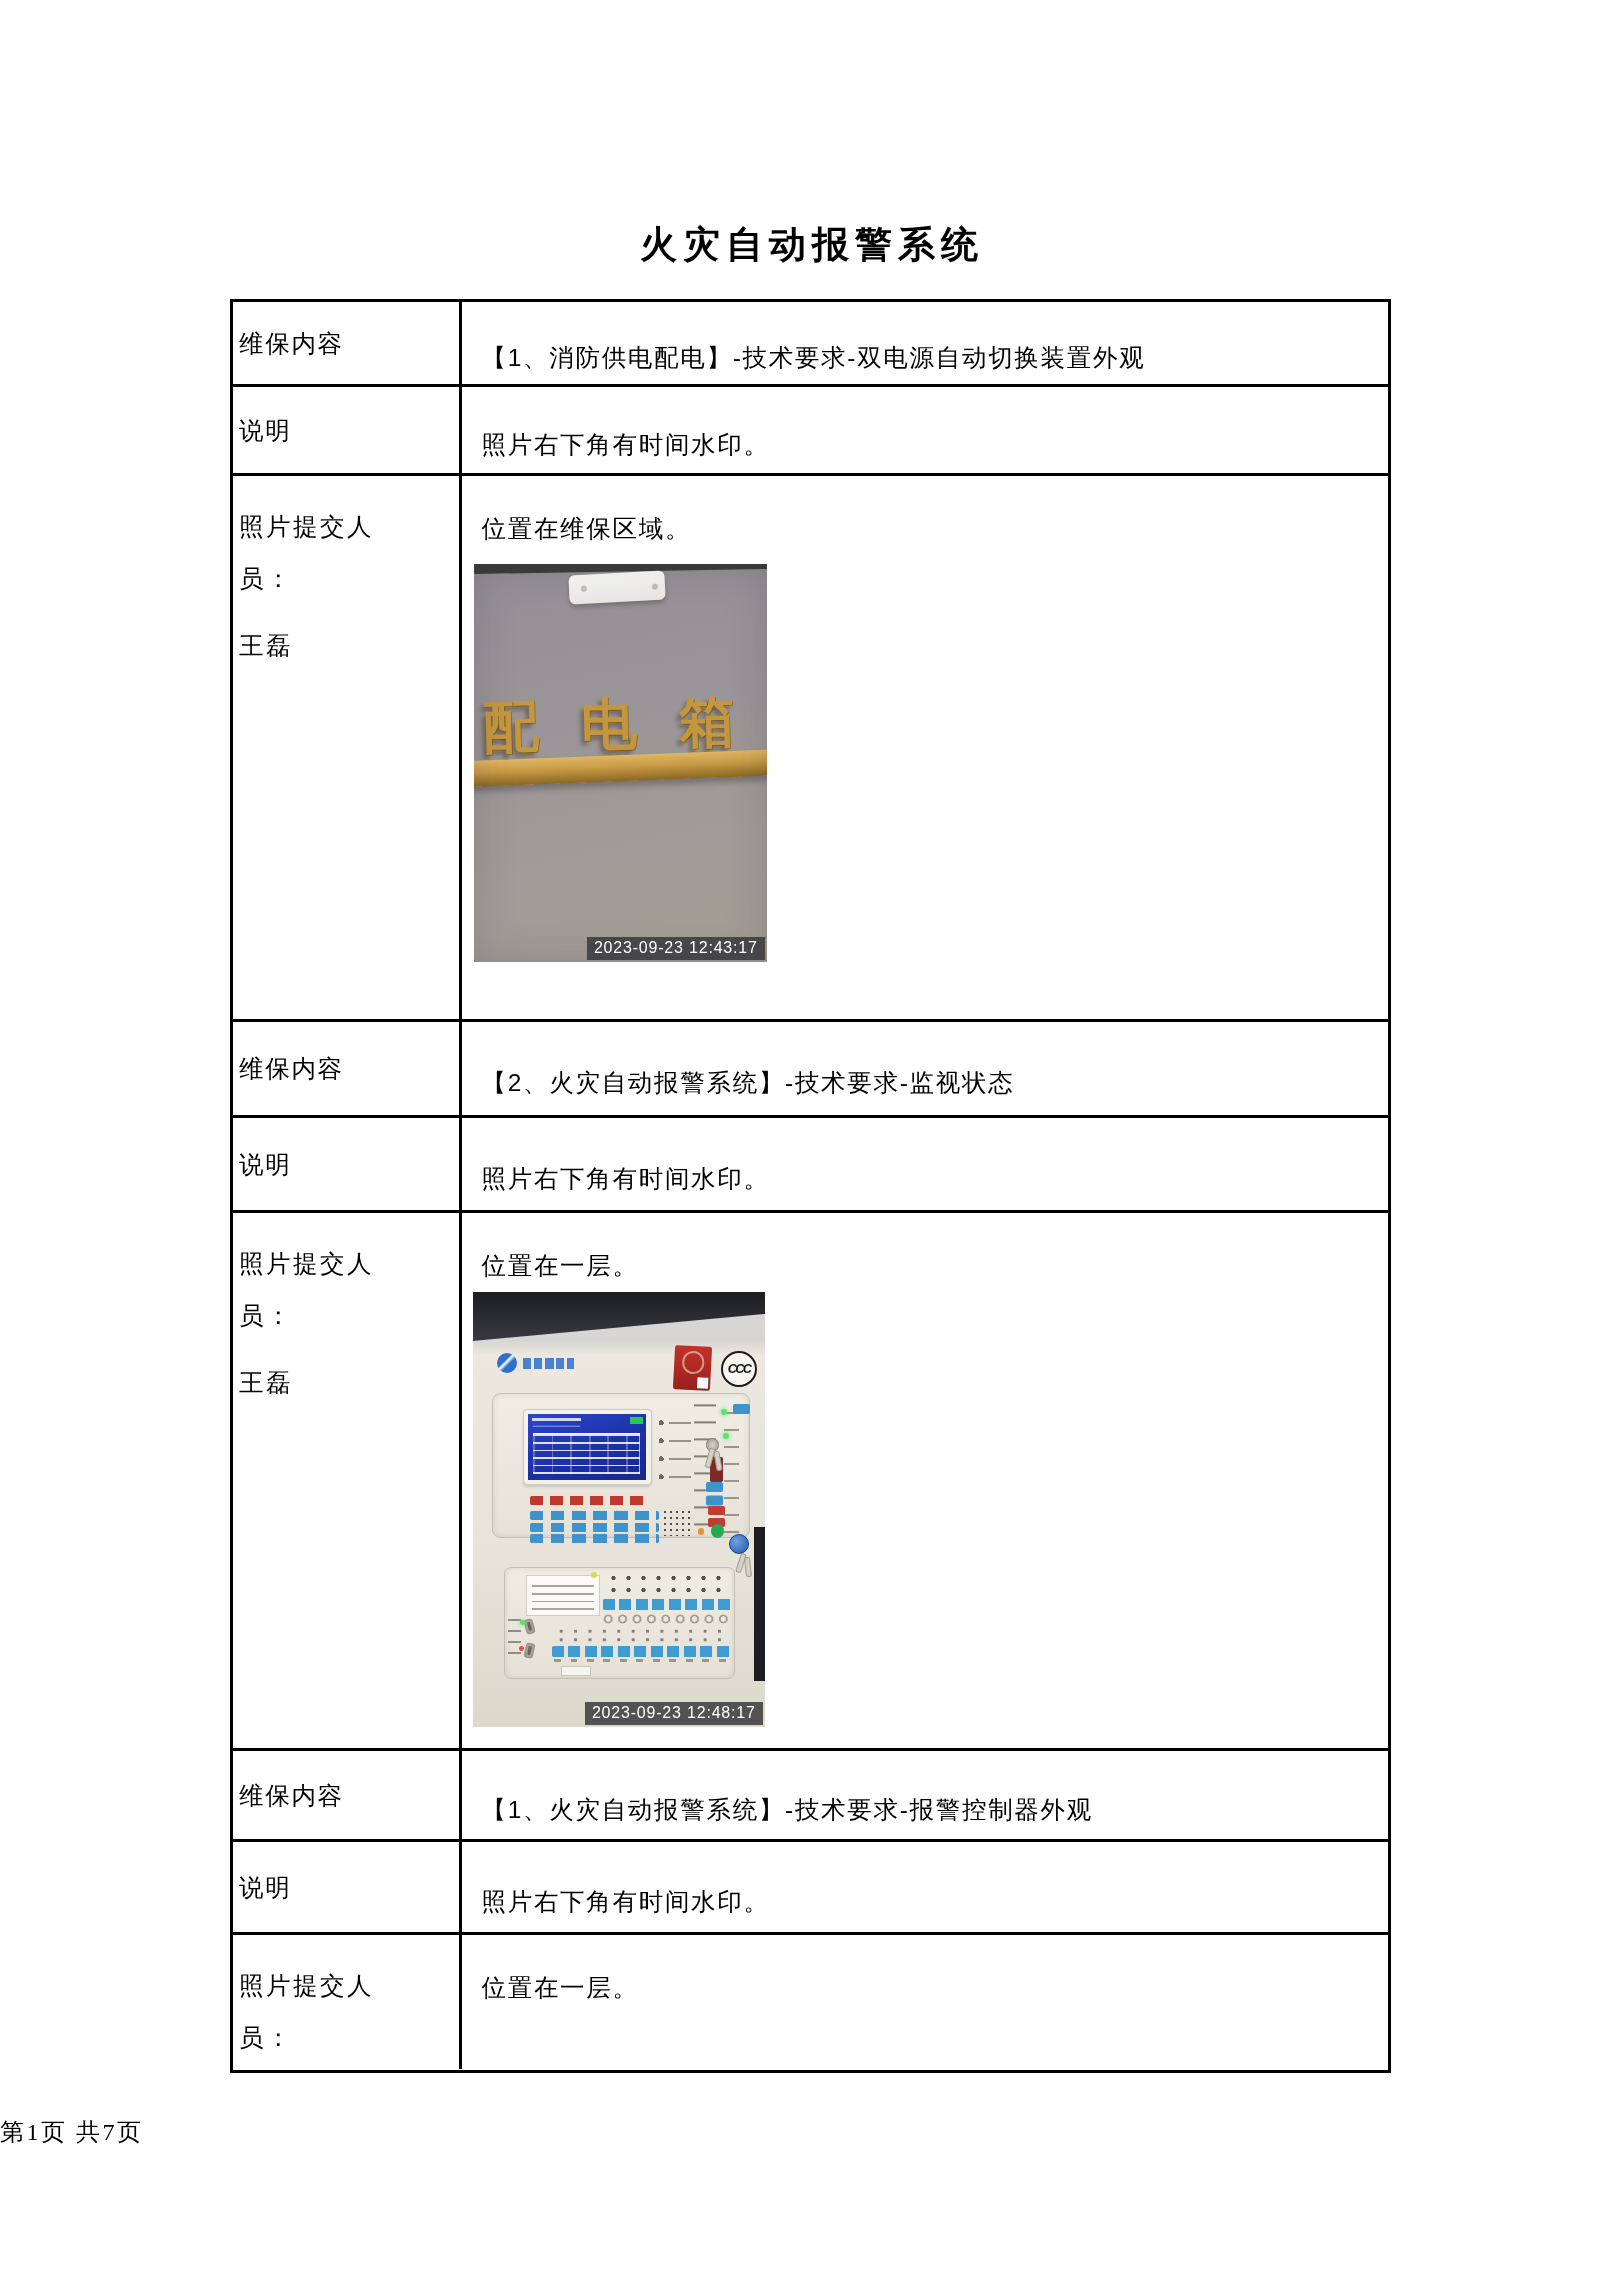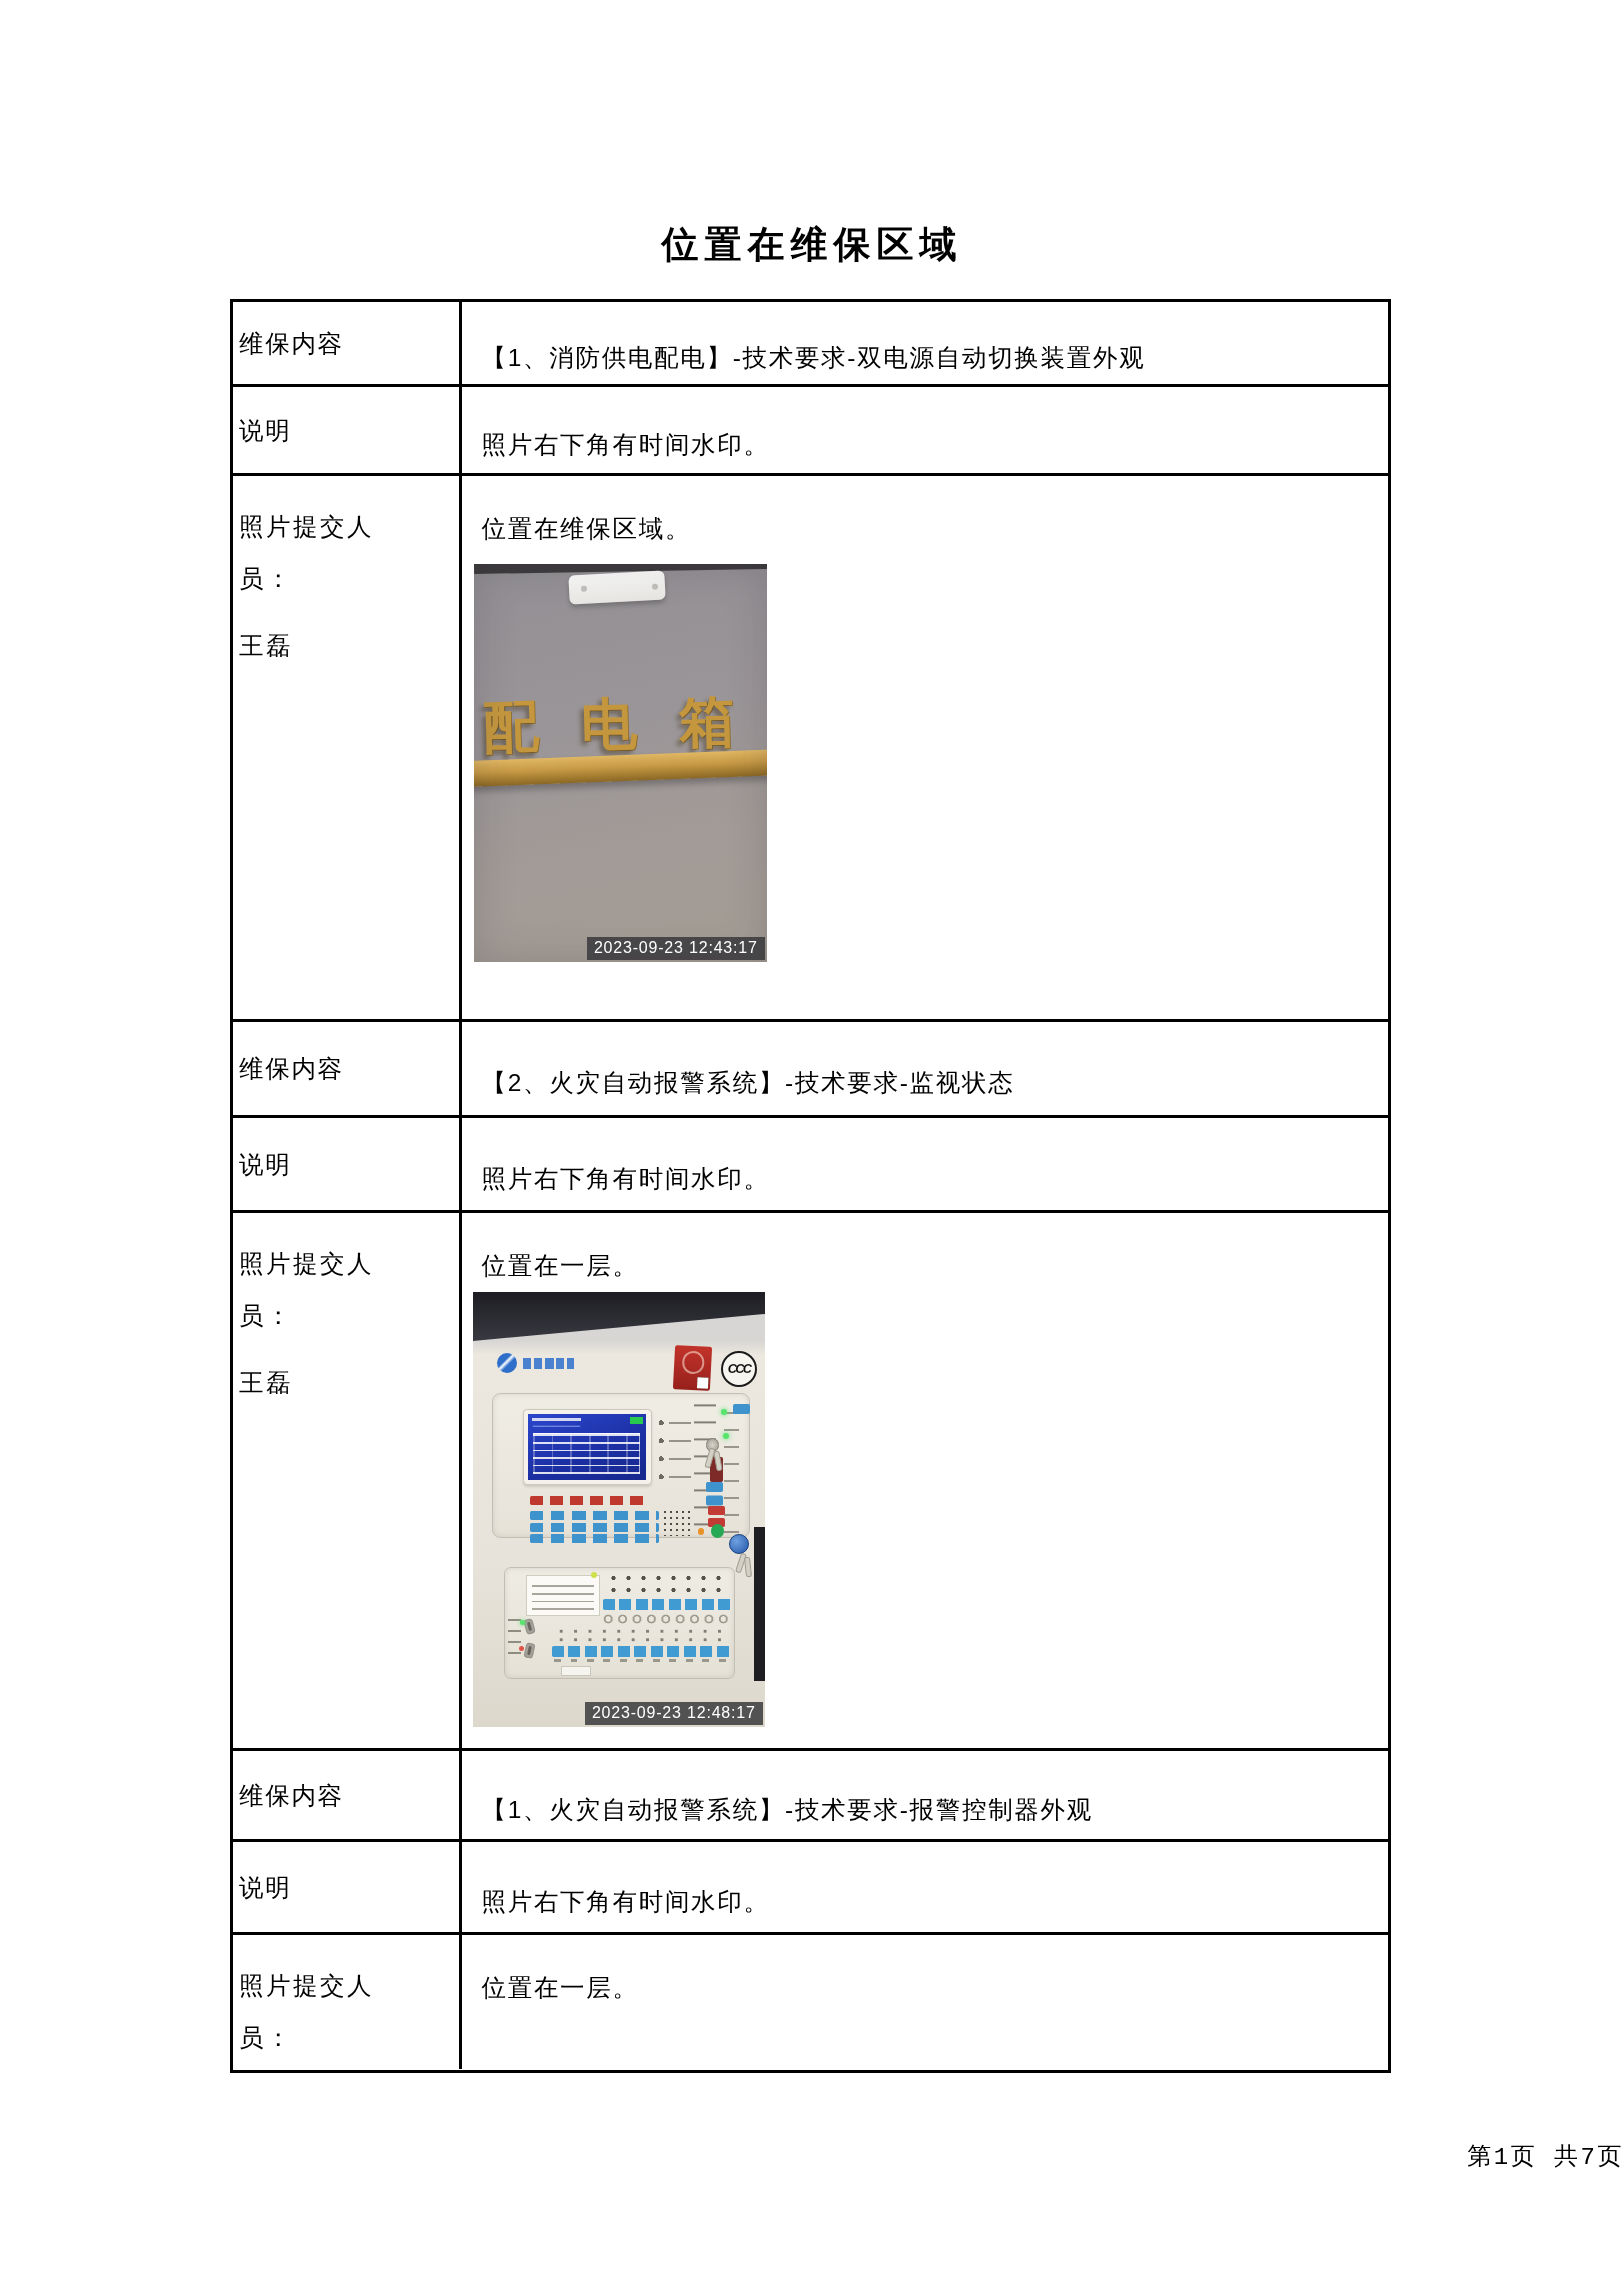--- a/index.html
+++ b/index.html
@@ -8,23 +8,22 @@
     position:relative; width:1624px; height:2295px; background:#ffffff;
     margin:0 auto; overflow:hidden; color:#000;
     font-family:"Liberation Sans","DejaVu Sans",sans-serif;
   }
   .doc-title {
     position:absolute; top:220px; left:0; width:100%;
     text-align:center; font-size:37px; font-weight:bold; letter-spacing:6px;
   }
   .footer {
     position:absolute; top:2116px; left:0; width:100%;
-    text-align:right; font-size:24px; letter-spacing:2.5px;
-    font-family:Liberation Mono, monospace;
-    margin-top:24px;
+    text-align:left; font-size:24px; letter-spacing:2.5px;
+    font-family:Liberation Serif, serif;
   }
   .tbl {
     position:absolute; left:230px; top:299px; width:1161px; height:1774px;
     border:3.4px solid #000;
   }
   .row { display:flex; border-bottom:3.4px solid #000; overflow:hidden; }
   .row:last-child { border-bottom:none; }
   .rh-a { height:85px; } .rh-b { height:89px; } .rh-p1 { height:546px; }
   .rh-c { height:96px; } .rh-d { height:95px; } .rh-p2 { height:538px; }
   .rh-e { height:91px; } .rh-f { height:93px; } .rh-g { height:134px; }
@@ -183,21 +182,21 @@
     background:radial-gradient(circle at 35% 35%,#6fa0e0,#2257a8); border:1.7px solid #173e7e; }
   .p2-keys2 { position:absolute; left:262px; top:261px; width:25px; height:37px; }
   .p2-keys2 i:nth-child(1) { transform:rotate(18deg); left:2.5px; }
   .p2-keys2 i:nth-child(2) { transform:rotate(-6deg); left:10px; top:4.2px; }
 </style>
 </head>
 <body>
 
 <div class="page">
 
-  <div class="doc-title">位置在维保区域</div>
+  <div class="doc-title">火灾自动报警系统</div>
 
   <div class="tbl">
 
     <div class="row rh-a">
       <div class="cell-label">维保内容</div>
       <div class="cell-value">【1、消防供电配电】-技术要求-双电源自动切换装置外观</div>
     </div>
     <div class="row rh-b">
       <div class="cell-label">说明</div>
       <div class="cell-value">照片右下角有时间水印。</div>

